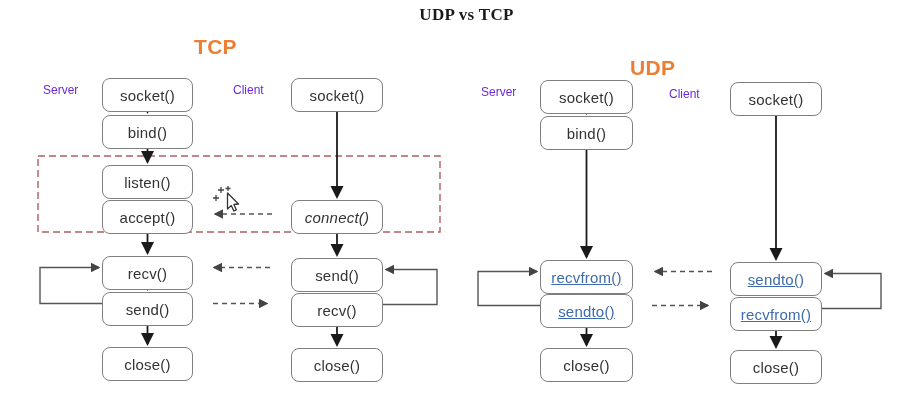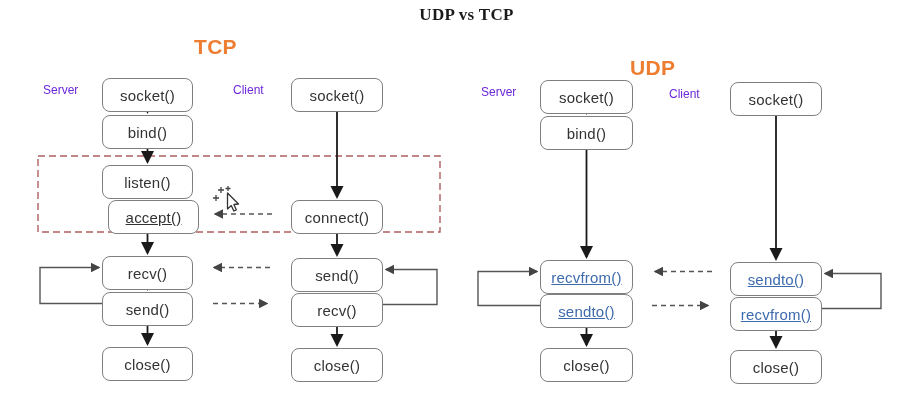--- a/index.html
+++ b/index.html
@@ -130,27 +130,27 @@
       <path d="M7,2 v6 M4,5 h6" stroke="#444" stroke-width="1.3" fill="none"></path>
       <path d="M2,10 v6 M-1,13 h6" stroke="#444" stroke-width="1.3" fill="none"></path>
       <path d="M14,1 v5 M11.5,3.5 h5" stroke="#444" stroke-width="1.3" fill="none"></path>
       <path d="M13.5,8 L13.5,24 L17.3,20.6 L19.8,26 L22.3,24.8 L19.9,19.5 L24.5,19 Z" fill="#ffffff" stroke="#333333" stroke-width="1.3" stroke-linejoin="round"></path>
     </g>
   </svg>
 
   <div class="node" style="left:102px;top:78px;width:91px;">socket()</div>
   <div class="node" style="left:102px;top:115px;width:91px;">bind()</div>
   <div class="node" style="left:102px;top:165px;width:91px;">listen()</div>
-  <div class="node" style="left:108px;top:200px;width:91px;text-decoration:underline;">accept()</div>
+  <div class="node" style="left:102px;top:200px;width:91px;">accept()</div>
   <div class="node" style="left:102px;top:256px;width:91px;">recv()</div>
   <div class="node" style="left:102px;top:292px;width:91px;">send()</div>
   <div class="node" style="left:102px;top:347px;width:91px;">close()</div>
 
   <div class="node" style="left:291px;top:78px;width:92px;">socket()</div>
-  <div class="node" style="left:291px;top:200px;width:92px;">connect()</div>
+  <div class="node" style="left:291px;top:200px;width:92px;font-style:italic;">connect()</div>
   <div class="node" style="left:291px;top:258px;width:92px;">send()</div>
   <div class="node" style="left:291px;top:293px;width:92px;">recv()</div>
   <div class="node" style="left:291px;top:348px;width:92px;">close()</div>
 
   <div class="node" style="left:540px;top:80px;width:93px;">socket()</div>
   <div class="node" style="left:540px;top:116px;width:93px;">bind()</div>
   <div class="node blue" style="left:540px;top:260px;width:93px;">recvfrom()</div>
   <div class="node blue" style="left:540px;top:294px;width:93px;">sendto()</div>
   <div class="node" style="left:540px;top:348px;width:93px;">close()</div>
 

